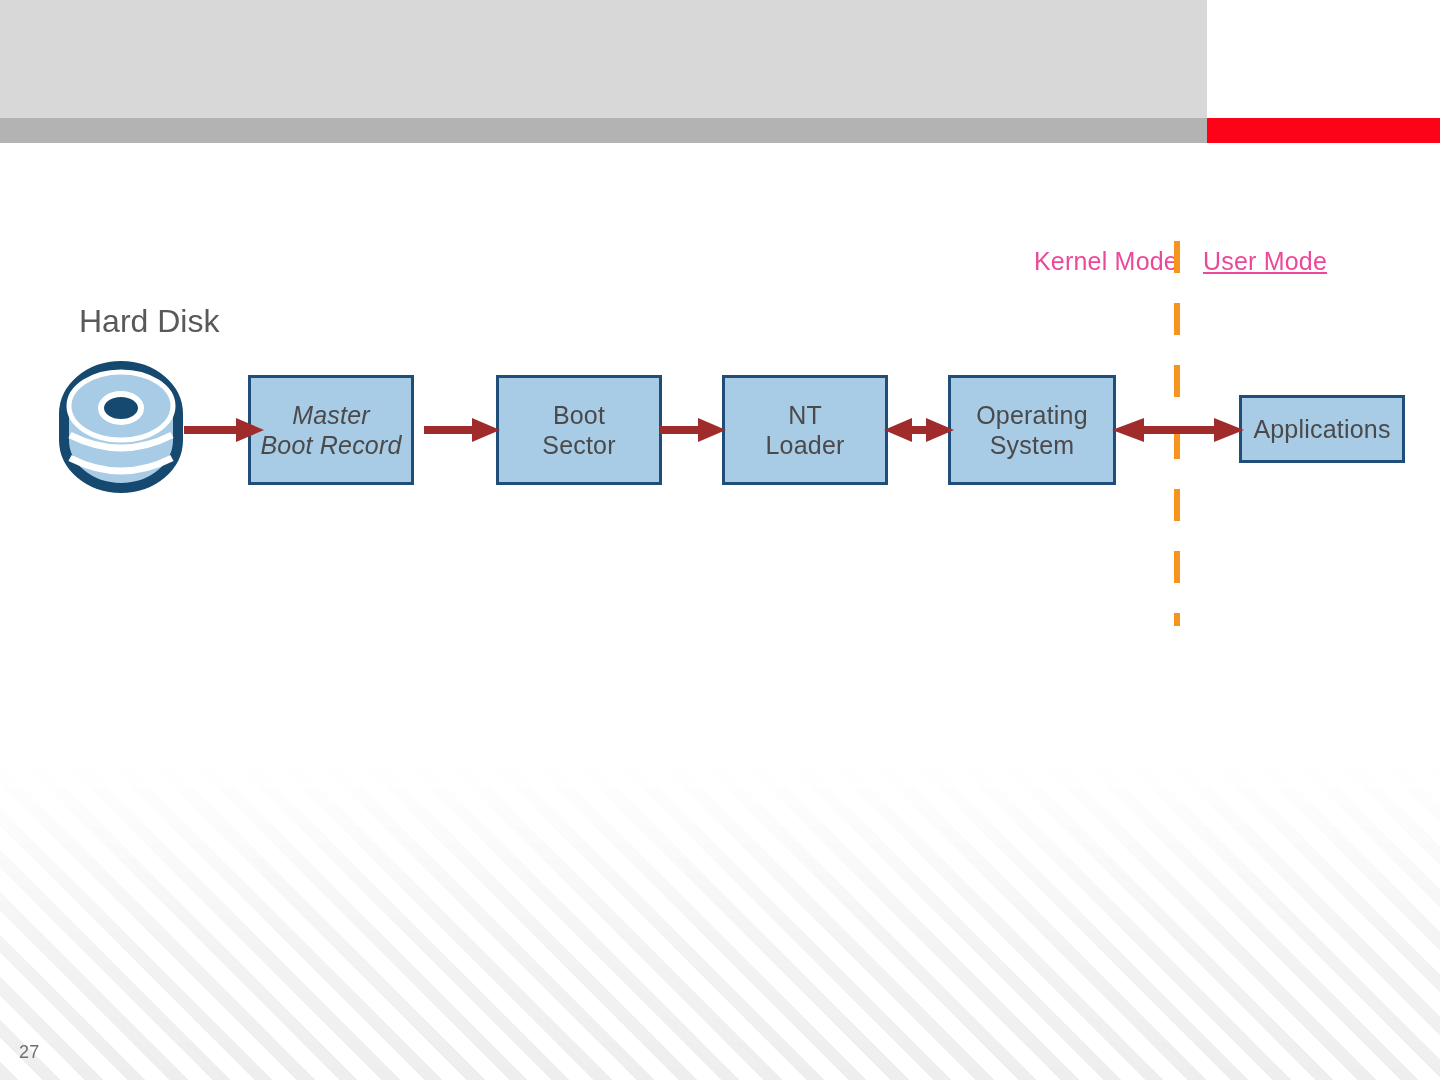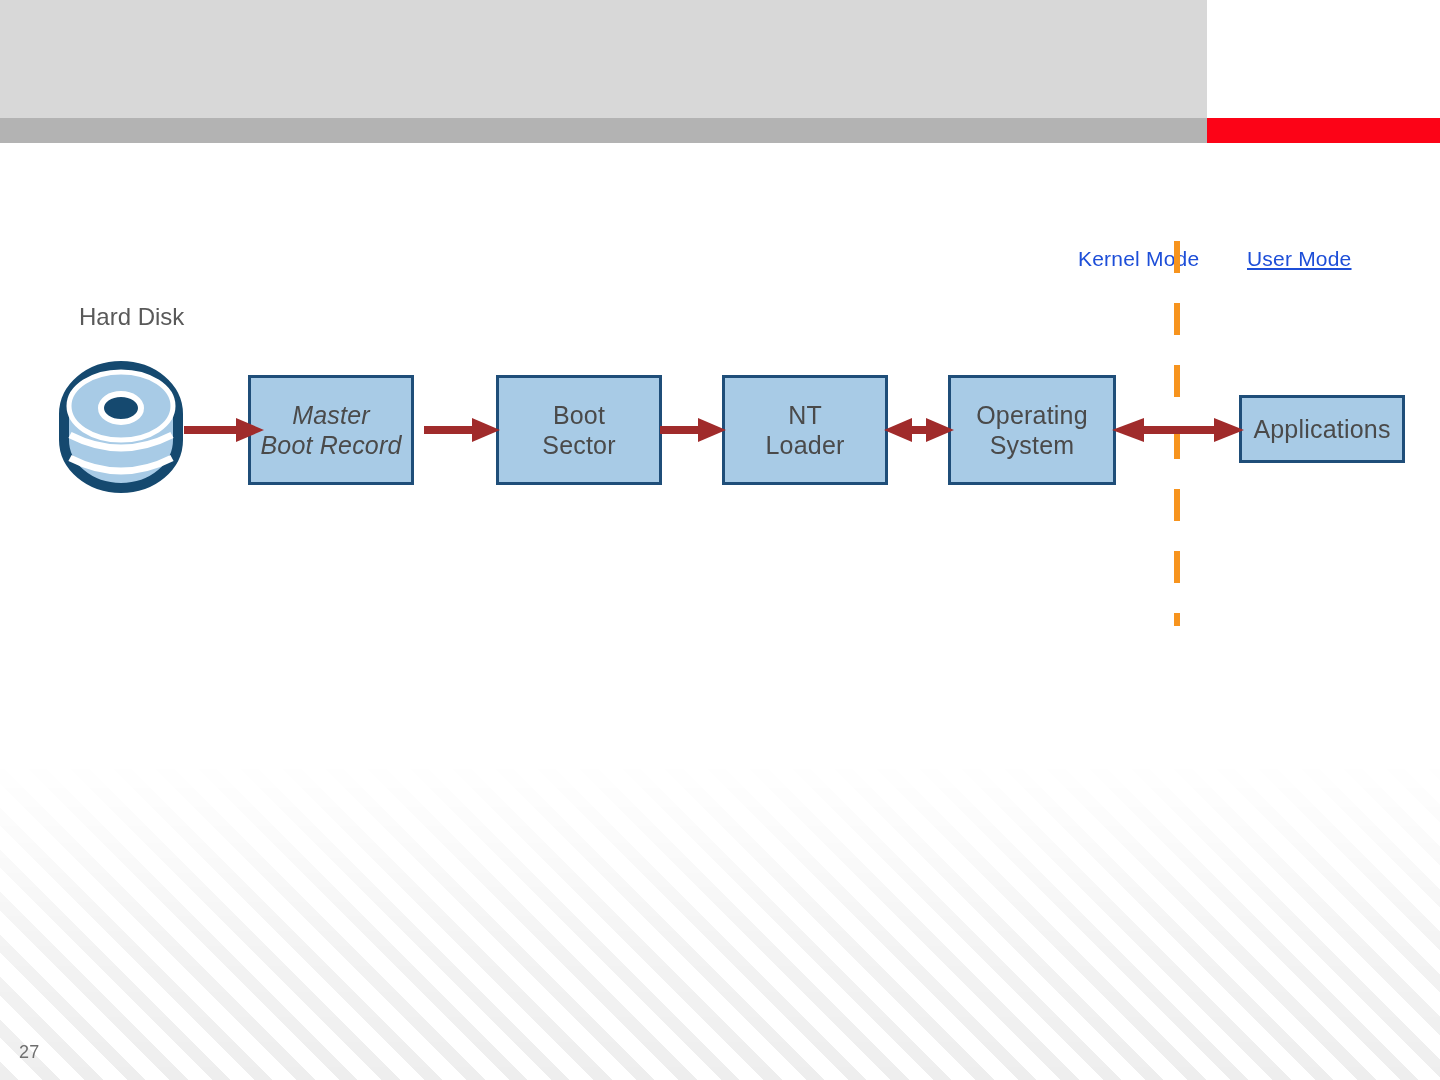--- a/index.html
+++ b/index.html
@@ -73,25 +73,24 @@
     position: absolute;
     left: 0;
     top: 143px;
     width: 1440px;
     height: 560px;
   }
 
   
   .mode-label {
     position: absolute;
-    font-size: 21px;
-    color: #1d4ed8;
+    font-size: 25px;
+    color: #ec4899;
     white-space: nowrap;
     letter-spacing: 0.2px;
-    margin-left: 44px;
   }
   .mode-kernel { left: 1034px; top: 104px; }
   .mode-user   { left: 1203px; top: 104px; text-decoration: underline; }
 
   
   .mode-divider {
     position: absolute;
     left: 1174px;
     top: 98px;
     width: 6px;
@@ -101,21 +100,21 @@
       #f7941e 0px, #f7941e 32px,
       rgba(255,255,255,0) 32px, rgba(255,255,255,0) 62px
     );
   }
 
   
   .disk-label {
     position: absolute;
     left: 79px;
     top: 160px;
-    font-size: 24px;
+    font-size: 32px;
     color: #595959;
     white-space: nowrap;
   }
 
   
   .disk-icon {
     position: absolute;
     left: 58px;
     top: 218px;
     width: 126px;

